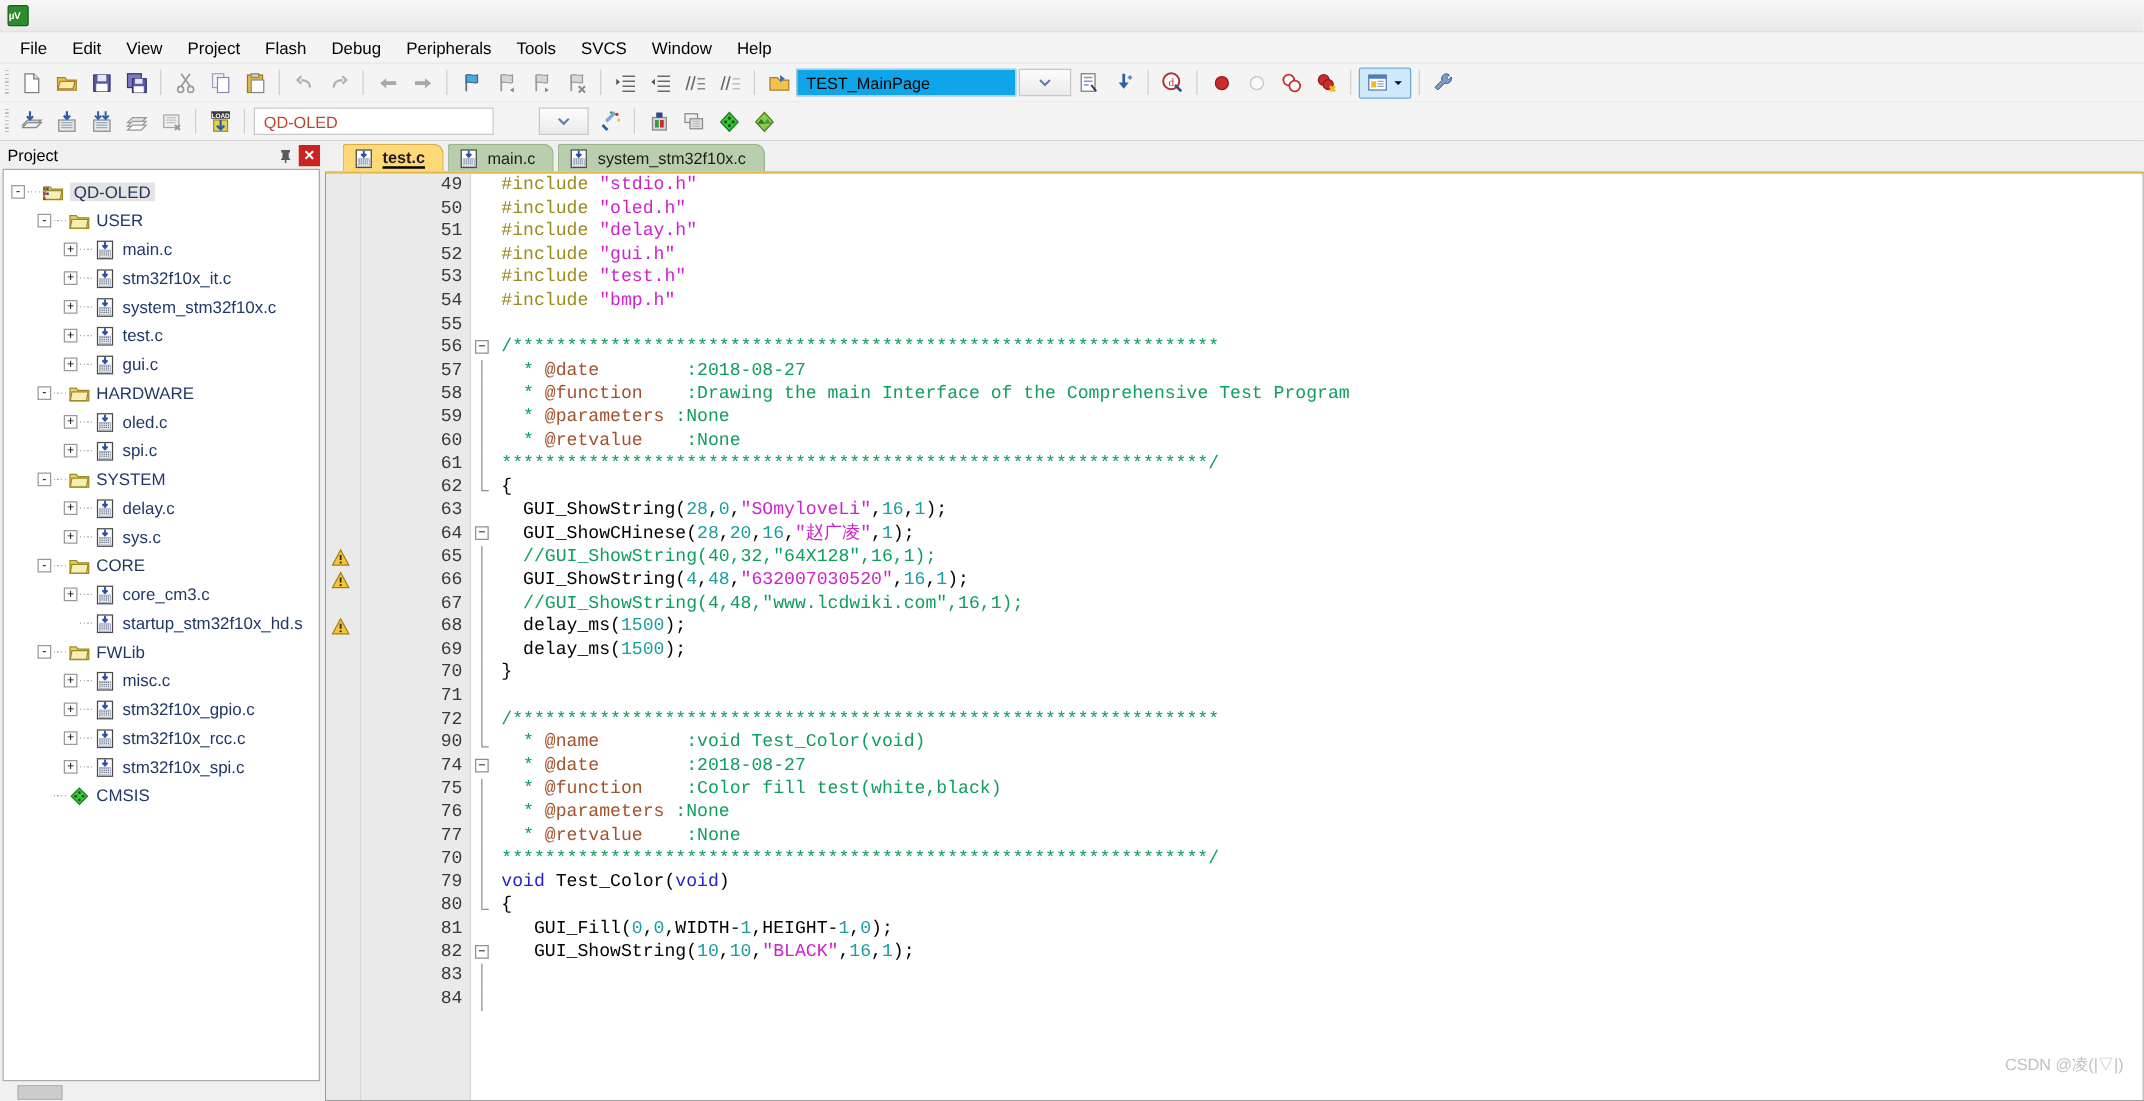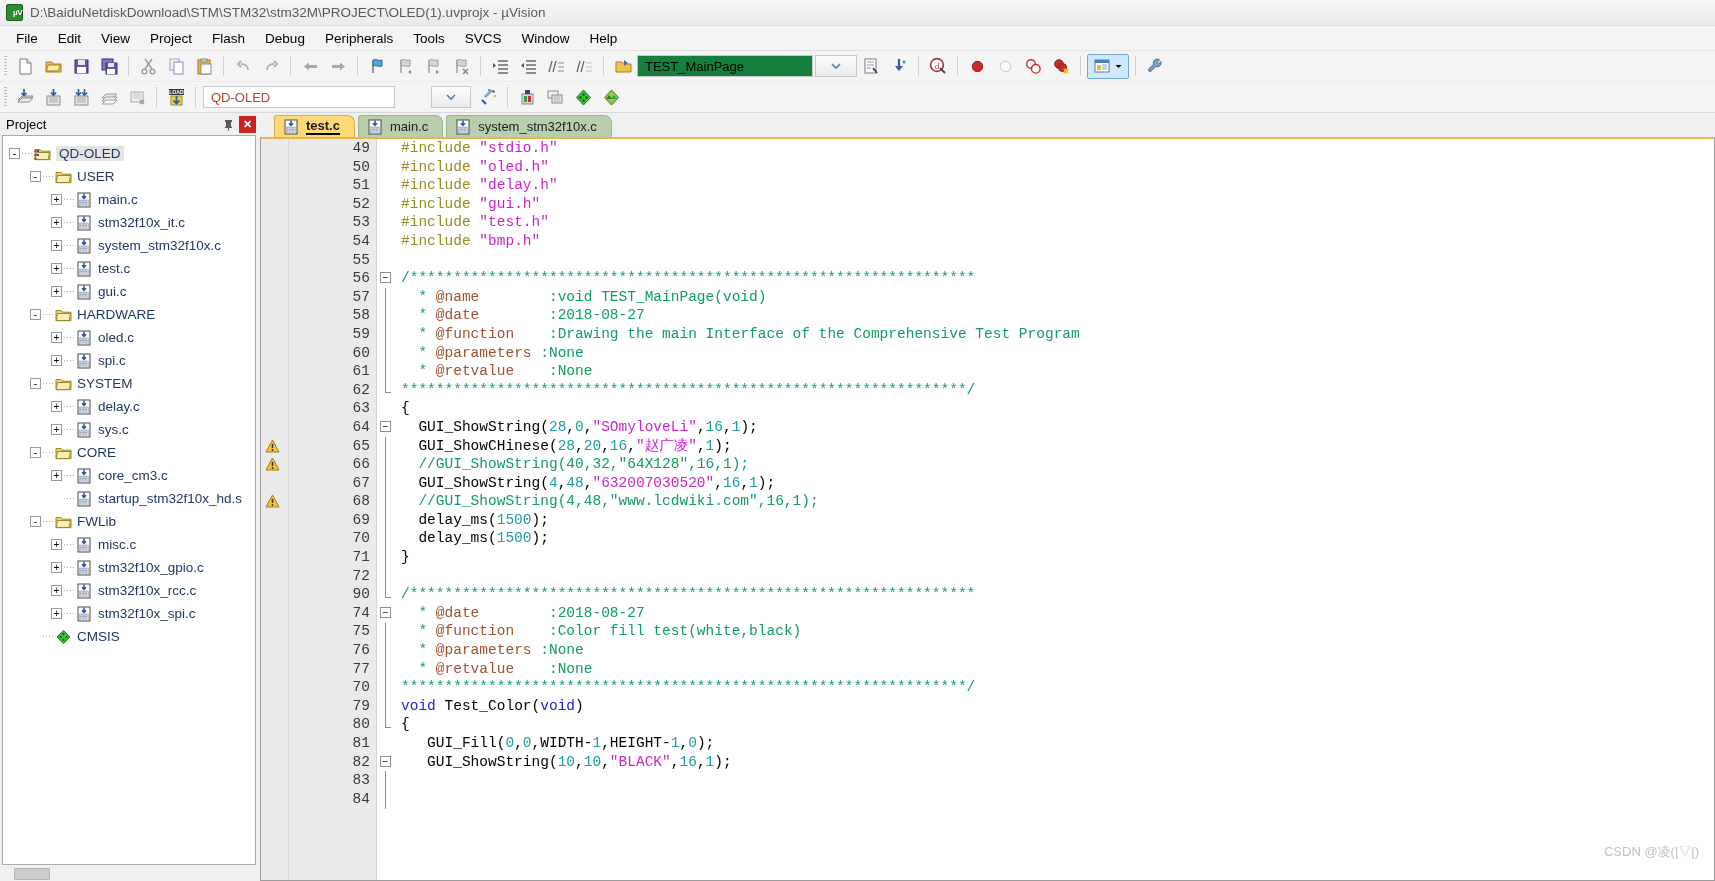--- a/index.html
+++ b/index.html
@@ -30,21 +30,21 @@
   }
   .app-icon {
     width: 17px; height: 17px;
     background: #2e8b2e;
     border: 1px solid #176017;
     border-radius: 2px;
     color: #fff;
     font-size: 8px;
     font-weight: bold;
     line-height: 15px;
-    text-align: right;
+    text-align: left;
     margin-right: 7px;
     font-family: "Liberation Sans", sans-serif;
     letter-spacing: -0.5px;
   }
   .title-text {
     font-size: 13.5px;
     color: #5a5a5a;
     white-space: nowrap;
     font-family: "Liberation Sans", sans-serif;
   }
@@ -109,21 +109,21 @@
     flex: 1;
     font-size: 13px;
     color: #b8482a;
     padding-left: 7px;
     white-space: nowrap;
     font-family: "Liberation Sans", sans-serif;
   }
   .combo2 {
     height: 22px; width: 176px;
     border: 1px solid #c8c8c8;
-    background: #15803d;
+    background: #0ea5e9;
     display:flex; align-items:center;
   }
   .combo2 .cval {
     flex:1; font-size:13px; color:#000; padding-left:7px;
     white-space:nowrap;
   }
 
   
   .body {
     flex: 1 1 auto;
@@ -361,21 +361,20 @@
     border: 1px solid #b4b4b4;
   }
 </style>
 </head>
 <body>
 
 <div id="app">
 
   <div class="titlebar">
     <div class="app-icon">µV</div>
-    <div class="title-text">D:\BaiduNetdiskDownload\STM\STM32\stm32M\PROJECT\OLED(1).uvprojx - µVision</div>
   </div>
 
   <div class="menubar" id="menubar">
       <div class="menuitem">File</div>
       <div class="menuitem">Edit</div>
       <div class="menuitem">View</div>
       <div class="menuitem">Project</div>
       <div class="menuitem">Flash</div>
       <div class="menuitem">Debug</div>
       <div class="menuitem">Peripherals</div>
@@ -1115,37 +1114,37 @@
         <div class="code-scroll">
           <div id="codelines">
               <div class="cline"><span class="s-pre">#include </span><span class="s-str">"stdio.h"</span></div>
               <div class="cline"><span class="s-pre">#include </span><span class="s-str">"oled.h"</span></div>
               <div class="cline"><span class="s-pre">#include </span><span class="s-str">"delay.h"</span></div>
               <div class="cline"><span class="s-pre">#include </span><span class="s-str">"gui.h"</span></div>
               <div class="cline"><span class="s-pre">#include </span><span class="s-str">"test.h"</span></div>
               <div class="cline"><span class="s-pre">#include </span><span class="s-str">"bmp.h"</span></div>
               <div class="cline">&nbsp;</div>
               <div class="cline"><span class="s-cmt">/*****************************************************************</span></div>
-              <div class="cline"><span class="s-cmt">  * </span><span class="s-tag">@name</span><span class="s-cmt">        :void TEST_MainPage(void)</span></div>
               <div class="cline"><span class="s-cmt">  * </span><span class="s-tag">@date</span><span class="s-cmt">        :2018-08-27</span></div>
               <div class="cline"><span class="s-cmt">  * </span><span class="s-tag">@function</span><span class="s-cmt">    :Drawing the main Interface of the Comprehensive Test Program</span></div>
               <div class="cline"><span class="s-cmt">  * </span><span class="s-tag">@parameters</span><span class="s-cmt"> :None</span></div>
               <div class="cline"><span class="s-cmt">  * </span><span class="s-tag">@retvalue</span><span class="s-cmt">    :None</span></div>
               <div class="cline"><span class="s-cmt">*****************************************************************/</span></div>
               <div class="cline"><span class="s-plain">{</span></div>
               <div class="cline"><span class="s-plain">  GUI_ShowString(</span><span class="s-num">28</span><span class="s-plain">,</span><span class="s-num">0</span><span class="s-plain">,</span><span class="s-str">"SOmyloveLi"</span><span class="s-plain">,</span><span class="s-num">16</span><span class="s-plain">,</span><span class="s-num">1</span><span class="s-plain">);</span></div>
               <div class="cline"><span class="s-plain">  GUI_ShowCHinese(</span><span class="s-num">28</span><span class="s-plain">,</span><span class="s-num">20</span><span class="s-plain">,</span><span class="s-num">16</span><span class="s-plain">,</span><span class="s-str">"赵广凌"</span><span class="s-plain">,</span><span class="s-num">1</span><span class="s-plain">);</span></div>
               <div class="cline"><span class="s-cmt">  //GUI_ShowString(40,32,"64X128",16,1);</span></div>
               <div class="cline"><span class="s-plain">  GUI_ShowString(</span><span class="s-num">4</span><span class="s-plain">,</span><span class="s-num">48</span><span class="s-plain">,</span><span class="s-str">"632007030520"</span><span class="s-plain">,</span><span class="s-num">16</span><span class="s-plain">,</span><span class="s-num">1</span><span class="s-plain">);</span></div>
               <div class="cline"><span class="s-cmt">  //GUI_ShowString(4,48,"www.lcdwiki.com",16,1);</span></div>
               <div class="cline"><span class="s-plain">  delay_ms(</span><span class="s-num">1500</span><span class="s-plain">);</span></div>
               <div class="cline"><span class="s-plain">  delay_ms(</span><span class="s-num">1500</span><span class="s-plain">);</span></div>
               <div class="cline"><span class="s-plain">}</span></div>
               <div class="cline">&nbsp;</div>
               <div class="cline"><span class="s-cmt">/*****************************************************************</span></div>
+              <div class="cline"><span class="s-cmt">  * </span><span class="s-tag">@name</span><span class="s-cmt">        :void Test_Color(void)</span></div>
               <div class="cline"><span class="s-cmt">  * </span><span class="s-tag">@date</span><span class="s-cmt">        :2018-08-27</span></div>
               <div class="cline"><span class="s-cmt">  * </span><span class="s-tag">@function</span><span class="s-cmt">    :Color fill test(white,black)</span></div>
               <div class="cline"><span class="s-cmt">  * </span><span class="s-tag">@parameters</span><span class="s-cmt"> :None</span></div>
               <div class="cline"><span class="s-cmt">  * </span><span class="s-tag">@retvalue</span><span class="s-cmt">    :None</span></div>
               <div class="cline"><span class="s-cmt">*****************************************************************/</span></div>
               <div class="cline"><span class="s-kw">void</span><span class="s-plain"> Test_Color(</span><span class="s-kw">void</span><span class="s-plain">)</span></div>
               <div class="cline"><span class="s-plain">{</span></div>
               <div class="cline"><span class="s-plain">   GUI_Fill(</span><span class="s-num">0</span><span class="s-plain">,</span><span class="s-num">0</span><span class="s-plain">,WIDTH-</span><span class="s-num">1</span><span class="s-plain">,HEIGHT-</span><span class="s-num">1</span><span class="s-plain">,</span><span class="s-num">0</span><span class="s-plain">);</span></div>
               <div class="cline"><span class="s-plain">   GUI_ShowString(</span><span class="s-num">10</span><span class="s-plain">,</span><span class="s-num">10</span><span class="s-plain">,</span><span class="s-str">"BLACK"</span><span class="s-plain">,</span><span class="s-num">16</span><span class="s-plain">,</span><span class="s-num">1</span><span class="s-plain">);</span></div>
             </div>

